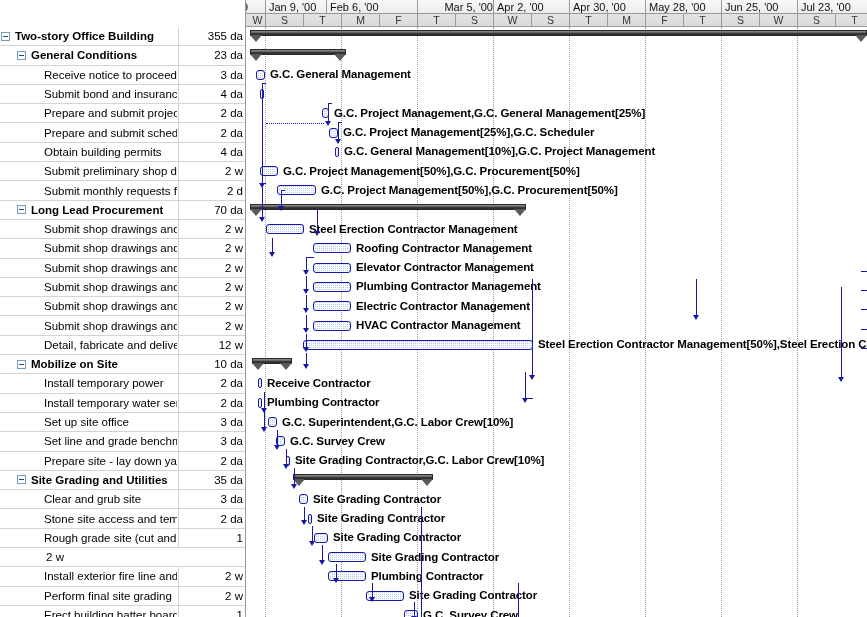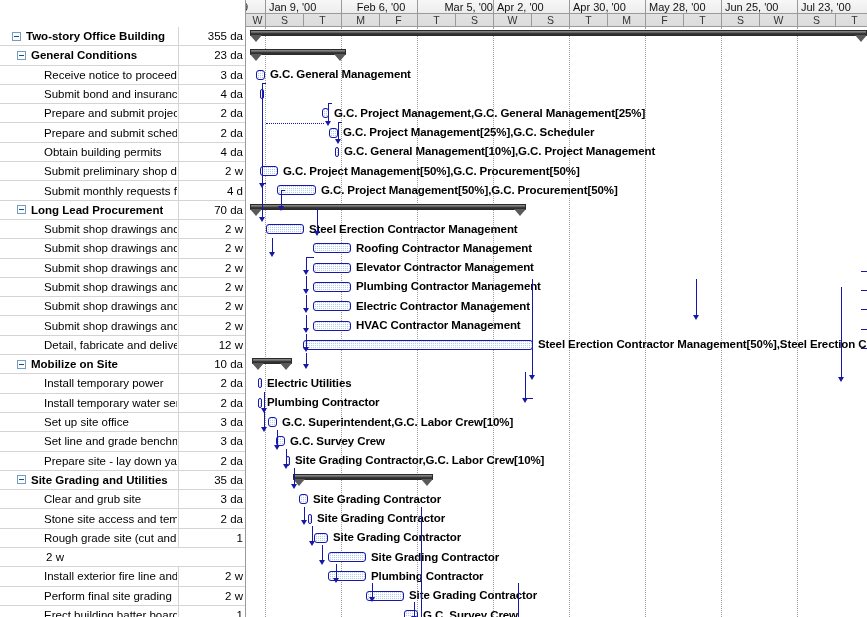--- a/index.html
+++ b/index.html
@@ -86,21 +86,21 @@
     width: 67px;
     font-size: 11.5px;
     color: #000;
     display: flex;
     align-items: center;
     justify-content: flex-end;
     padding-right: 3px;
     white-space: nowrap;
     overflow: hidden;
   }
-  .lvl0 .cell-name { padding-left: 12px; font-weight: bold; }
+  .lvl0 .cell-name { padding-left: 1px; font-weight: bold; }
   .lvl1 .cell-name { padding-left: 17px; font-weight: bold; }
   .lvl2 .cell-name { padding-left: 44px; font-weight: normal; }
   .lvl0 .cell-dur, .lvl1 .cell-dur { font-weight: normal; }
 
   .expander {
     flex: 0 0 auto;
     width: 9px; height: 9px;
     border: 1px solid #6f9dc6;
     background: #fcfcfc;
     margin-right: 5px;
@@ -271,21 +271,21 @@
         <div class="row lvl2">
           <div class="cell-name">
             <span class="namelabel">Submit preliminary shop dra</span>
           </div>
           <div class="cell-dur">2 w</div>
         </div>
         <div class="row lvl2">
           <div class="cell-name">
             <span class="namelabel">Submit monthly requests fo</span>
           </div>
-          <div class="cell-dur">4 d</div>
+          <div class="cell-dur">2 d</div>
         </div>
         <div class="row lvl1">
           <div class="cell-name">
             <span class="expander"></span>
             <span class="namelabel">Long Lead Procurement</span>
           </div>
           <div class="cell-dur">70 da</div>
         </div>
         <div class="row lvl2">
           <div class="cell-name">
@@ -413,21 +413,21 @@
           <div class="cell-dur">1 </div>
         </div>
       </div>
   </div>
 
   <div id="chart">
     <div class="time-header">
       <div class="tier1" id="tier1">
           <div class="t1cell" style="left: -8px; width: 27px;">9</div>
           <div class="t1cell" style="left: 19px; width: 76px;">Jan 9, '00</div>
-          <div class="t1cell" style="left: 95px; width: 76px; text-align: center;">Feb 6, '00</div>
+          <div class="t1cell" style="left: 80px; width: 76px;">Feb 6, '00</div>
           <div class="t1cell" style="left: 171px; width: 76px; text-align: right;">Mar 5, '00</div>
           <div class="t1cell" style="left: 247px; width: 76px;">Apr 2, '00</div>
           <div class="t1cell" style="left: 323px; width: 76px;">Apr 30, '00</div>
           <div class="t1cell" style="left: 399px; width: 76px;">May 28, '00</div>
           <div class="t1cell" style="left: 475px; width: 76px;">Jun 25, '00</div>
           <div class="t1cell" style="left: 551px; width: 76px;">Jul 23, '00</div>
         </div>
       <div class="tier2" id="tier2">
           <div class="t2cell" style="left: -8px; width: 38px;">W</div>
           <div class="t2cell" style="left: 19px; width: 38px;">S</div>
@@ -494,21 +494,21 @@
         <div class="blabel" style="left: 110px; top: 272.7px;">Electric Contractor Management</div>
         <div class="bar" style="left: 67px; width: 38px; top: 293.5px;"></div>
         <div class="blabel" style="left: 110px; top: 292px;">HVAC Contractor Management</div>
         <div class="bar" style="left: 57px; width: 230px; top: 312.8px;"></div>
         <div class="blabel" style="left: 292px; top: 311.3px;">Steel Erection Contractor Management[50%],Steel Erection C</div>
         <div class="summary" style="left: 6px; width: 40px; top: 331.1px;">
           <span class="cap-l"></span>
           <span class="cap-r"></span>
         </div>
         <div class="bar" style="left: 12px; width: 4px; top: 351.4px;"></div>
-        <div class="blabel" style="left: 21px; top: 349.9px;">Electric Utilities</div>
+        <div class="blabel" style="left: 21px; top: 349.9px;">Receive Contractor</div>
         <div class="bar" style="left: 12px; width: 4px; top: 370.7px;"></div>
         <div class="blabel" style="left: 21px; top: 369.2px;">Plumbing Contractor</div>
         <div class="bar" style="left: 22px; width: 9px; top: 390px;"></div>
         <div class="blabel" style="left: 36px; top: 388.5px;">G.C. Superintendent,G.C. Labor Crew[10%]</div>
         <div class="bar" style="left: 30px; width: 9px; top: 409.3px;"></div>
         <div class="blabel" style="left: 44px; top: 407.8px;">G.C. Survey Crew</div>
         <div class="bar" style="left: 40px; width: 4px; top: 428.6px;"></div>
         <div class="blabel" style="left: 49px; top: 427.1px;">Site Grading Contractor,G.C. Labor Crew[10%]</div>
         <div class="summary" style="left: 47px; width: 140px; top: 446.9px;">
           <span class="cap-l"></span>

